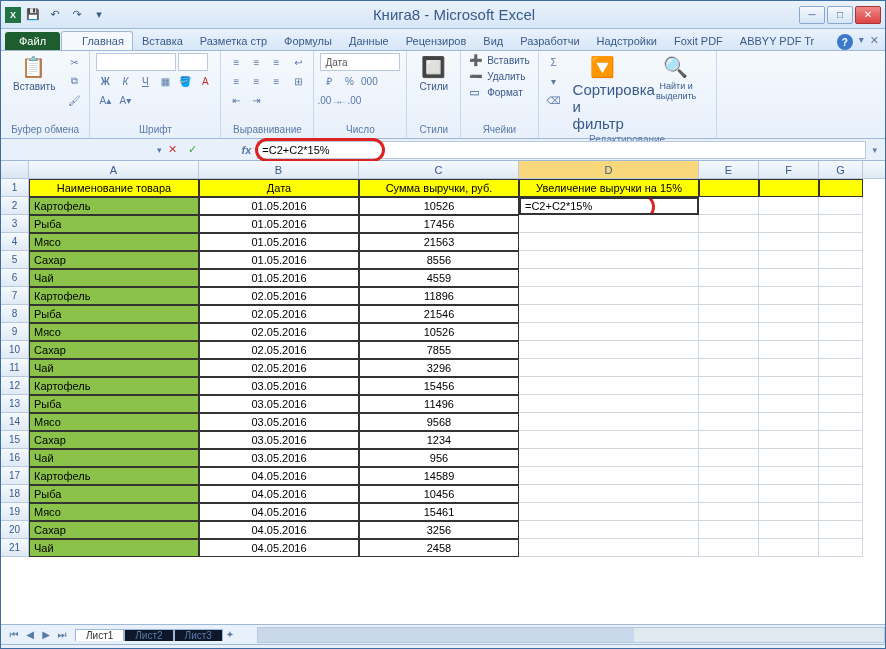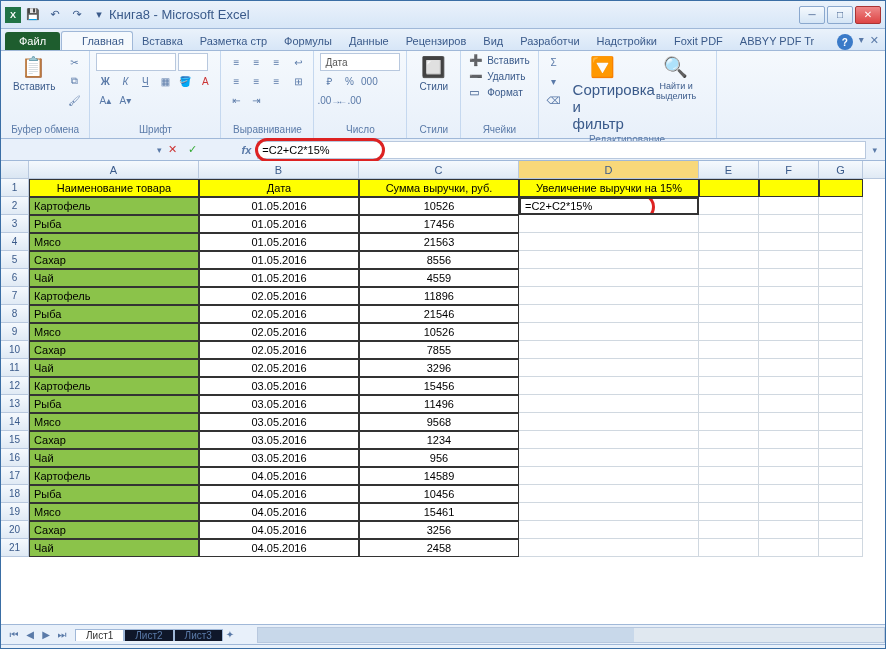--- a/index.html
+++ b/index.html
@@ -3,21 +3,21 @@
 <meta charset="utf-8">
 <style>
 * { box-sizing: border-box; margin: 0; padding: 0; font-family: 'Segoe UI', Tahoma, sans-serif; }
 body { background: #fff; width: 886px; height: 649px; overflow: hidden; border: 1px solid #3a6ea5; }
 
 
 .titlebar { height: 28px; background: linear-gradient(#eaf2fb,#d7e6f7); display:flex; align-items:center; padding:0 4px; border-bottom:1px solid #a0b8d8;}
 .title-left { display:flex; align-items:center; gap:2px;}
 .excel-icon { width:16px; height:16px; background:#217346; color:#fff; font-size:9px; display:flex; align-items:center; justify-content:center; font-weight:bold;}
 .qat-btn { width:20px; height:20px; display:flex; align-items:center; justify-content:center; font-size:11px; color:#3a5a8a;}
-.title-center { flex:1; text-align:left; font-size:13px; color:#3a5a8a;}
+.title-center { flex:1; text-align:center; font-size:15px; color:#3a5a8a;}
 .win-btns { display:flex; gap:2px;}
 .win-btn { width:26px; height:18px; border:1px solid #8aa8ce; background:linear-gradient(#f5f9fd,#d5e5f5); display:flex; align-items:center; justify-content:center; font-size:10px; color:#3a5a8a; border-radius:2px;}
 .win-btn.close { background:linear-gradient(#e88,#d44); color:#fff; border-color:#a33;}
 
 
 .tabstrip { height:22px; background:linear-gradient(#eaf2fb,#d7e6f7); display:flex; align-items:flex-end; padding-left:4px; gap:1px; border-bottom:1px solid #a0b8d8;}
 .file-tab { background:#1e5d2e; color:#fff; padding:3px 14px; font-size:11px; border-radius:3px 3px 0 0;}
 .rtab { padding:3px 8px; font-size:11px; color:#3a5a8a; cursor:pointer;}
 .rtab.active { background:#f5f9fd; border:1px solid #a0b8d8; border-bottom:none; border-radius:3px 3px 0 0;padding-left:20px;}
 .tab-right { margin-left:auto; display:flex; gap:6px; padding-right:6px;}

